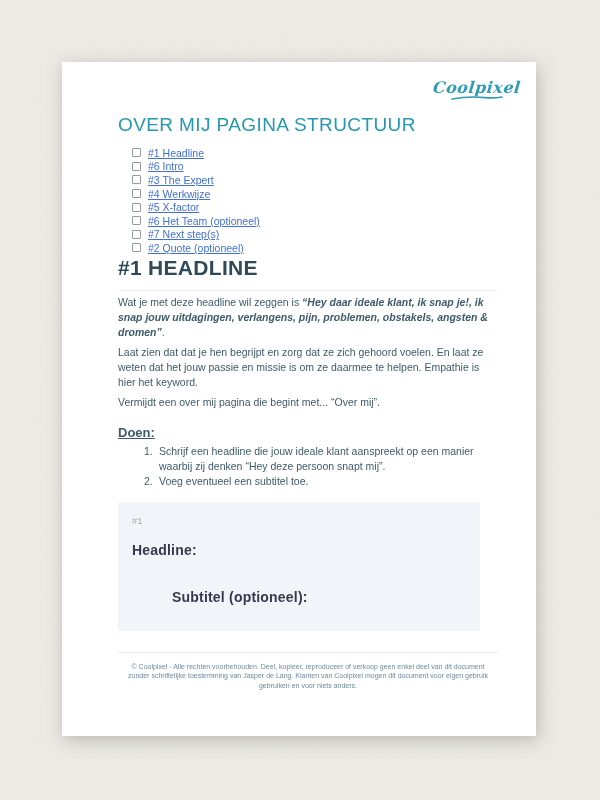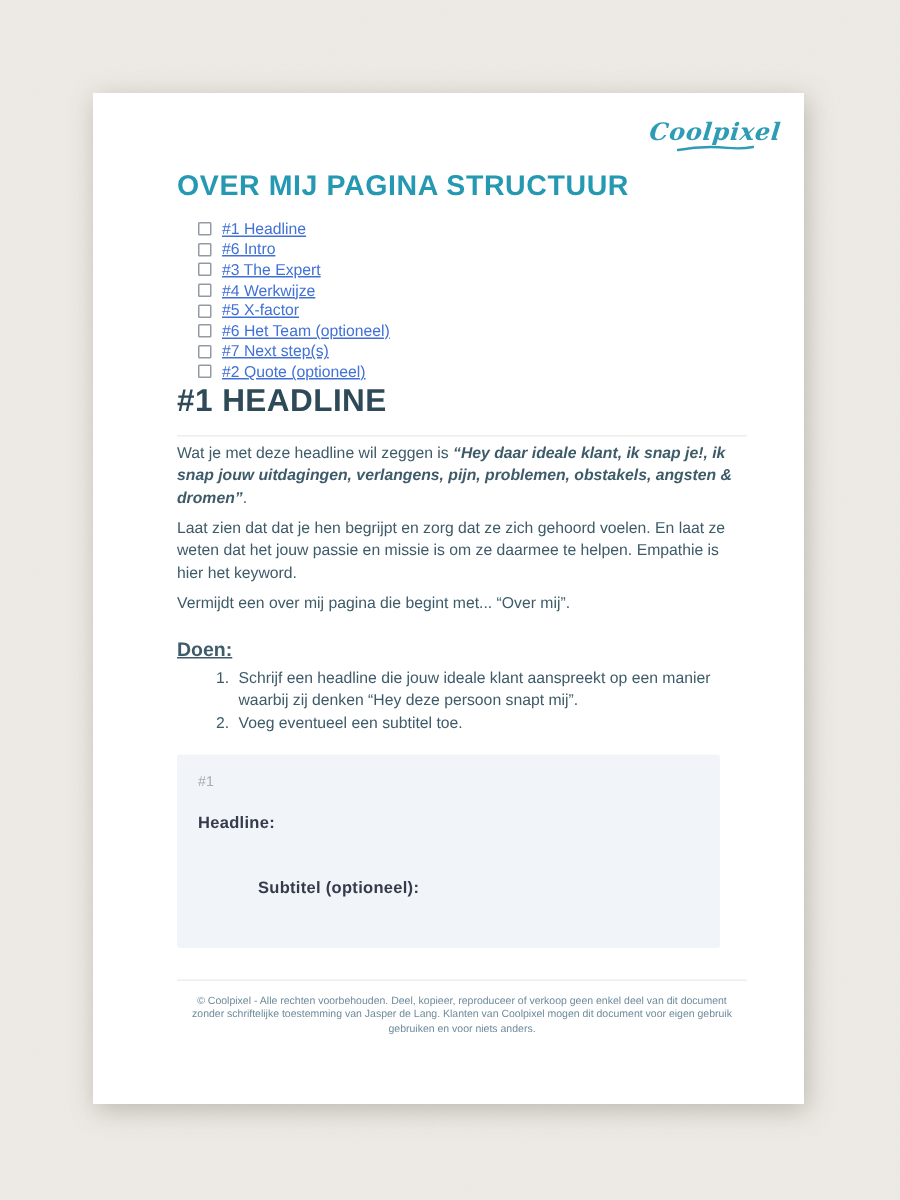--- a/index.html
+++ b/index.html
@@ -28,21 +28,21 @@
   .logo-text {
     font-family: "DejaVu Serif", serif;
     font-style: italic; font-weight: bold;
     font-size: 16px; letter-spacing: .5px;
     transform: skewX(-6deg); display: inline-block;
   }
   .logo-swash { display: block; margin: -2px auto 0; }
   .content { padding: 0 38px 0 56px; }
   .doc-title {
     margin-top: 53px;
-    font-size: 19px; line-height: 19px; font-weight: bold;
+    font-size: 19px; line-height: 19px; font-weight: normal;
     letter-spacing: .4px;
     color: #2598b2;
   }
   .checklist { margin-top: 12px; padding-left: 14px; }
   .check-row { display: flex; align-items: center; height: 13.6px; }
   .checkbox {
     width: 9px; height: 9px; flex: 0 0 9px;
     border: 1px solid #939aa3; border-radius: 1px;
     background: #fff; margin-right: 7px; cursor: pointer;
   }
@@ -82,21 +82,21 @@
   .onum { flex: 0 0 15px; text-align: left; }
   .otext { flex: 1; }
   .worksheet-box {
     margin-top: 12px;
     width: 362px; height: 129px;
     background: #f1f5f9; border-radius: 2px;
     padding: 13px 14px;
   }
   .ws-num { font-size: 9.5px; font-weight: 500; color: #a7acb6; }
   .ws-label {
-    font-size: 11px; font-weight: bold; color: #353b4b;
+    font-size: 14px; font-weight: bold; color: #353b4b;
     letter-spacing: .2px;
   }
   .ws-label.first { margin-top: 16px; }
   .ws-label.second { margin-top: 31px; padding-left: 40px; }
   .footer-divider { margin-top: 21px; }
   .footer {
     margin: 9px auto 0;
     width: 376px;
     font-size: 7px; line-height: 9.6px; font-weight: 500;
     color: #6d8a9b; text-align: center;

